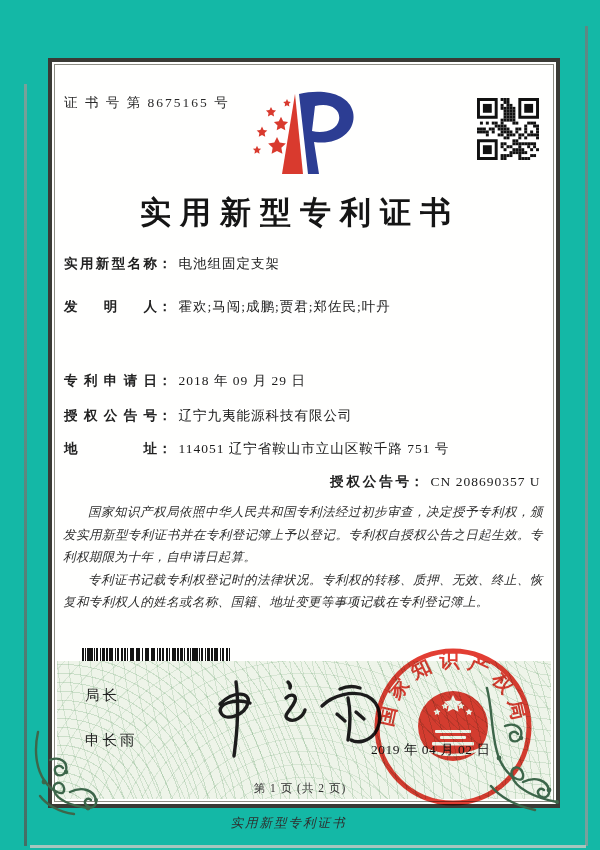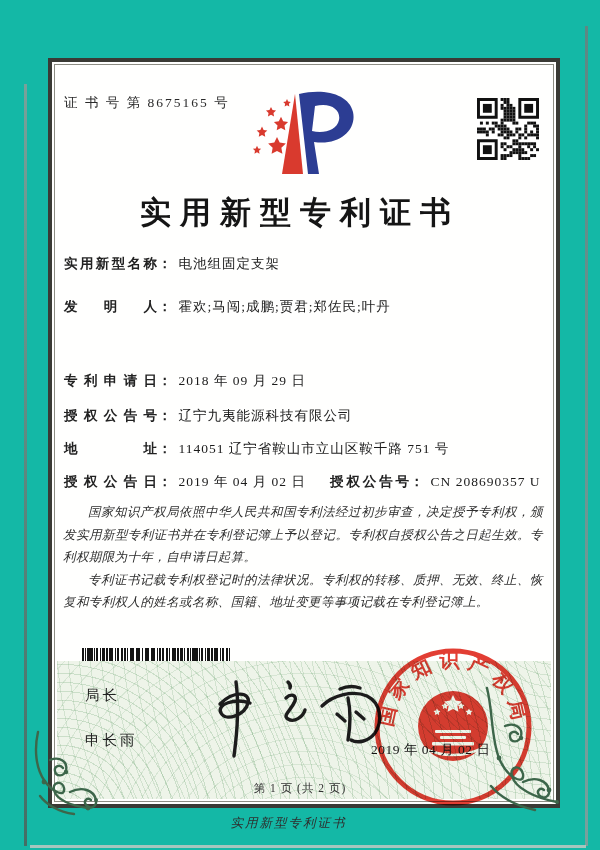--- a/index.html
+++ b/index.html
@@ -244,23 +244,20 @@
   </div>
   <div class="row r3">
     <span class="lbl">专利申请日</span><span class="colon">：</span><span class="val">2018 年 09 月 29 日</span>
   </div>
   <div class="row r4">
     <span class="lbl">授权公告号</span><span class="colon">：</span><span class="val">辽宁九夷能源科技有限公司</span>
   </div>
   <div class="row r5">
     <span class="lbl">地址</span><span class="colon">：</span><span class="val">114051  辽宁省鞍山市立山区鞍千路 751 号</span>
   </div>
-  <div class="row grant-left">
-    <span class="lbl">授权公告日</span><span class="colon">：</span><span class="val">2019 年 04 月 02 日</span>
-  </div>
   <div class="row grant-right">
     <span class="lbl">授权公告号</span><span class="colon">：</span><span class="val">CN 208690357 U</span>
   </div>
 
   <div class="paras">
     <p>国家知识产权局依照中华人民共和国专利法经过初步审查，决定授予专利权，颁发实用新型专利证书并在专利登记簿上予以登记。专利权自授权公告之日起生效。专利权期限为十年，自申请日起算。</p>
     <p>专利证书记载专利权登记时的法律状况。专利权的转移、质押、无效、终止、恢复和专利权人的姓名或名称、国籍、地址变更等事项记载在专利登记簿上。</p>
   </div>
 
   <div class="barcode"></div>

